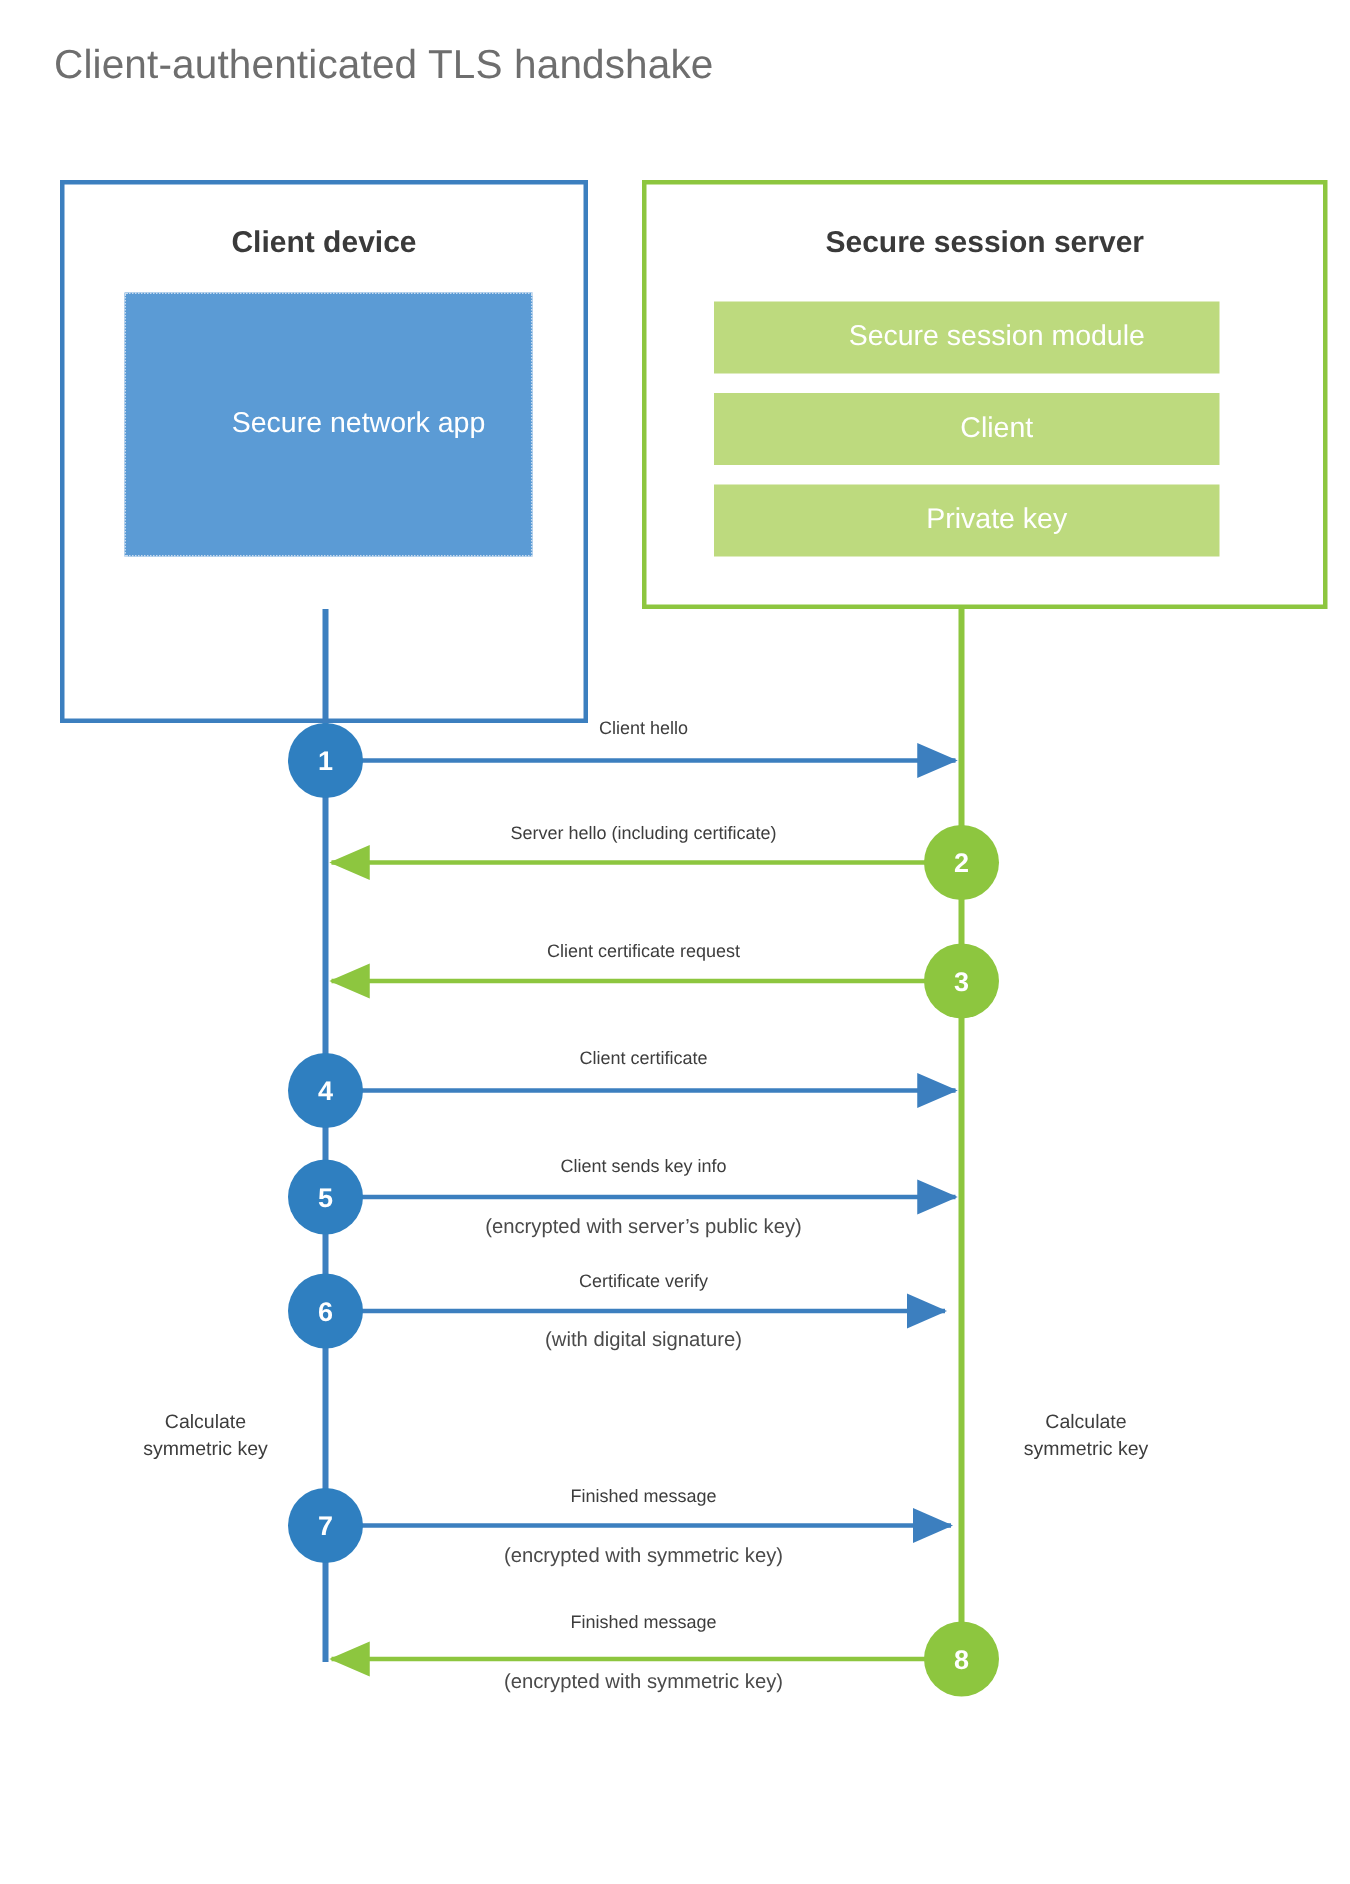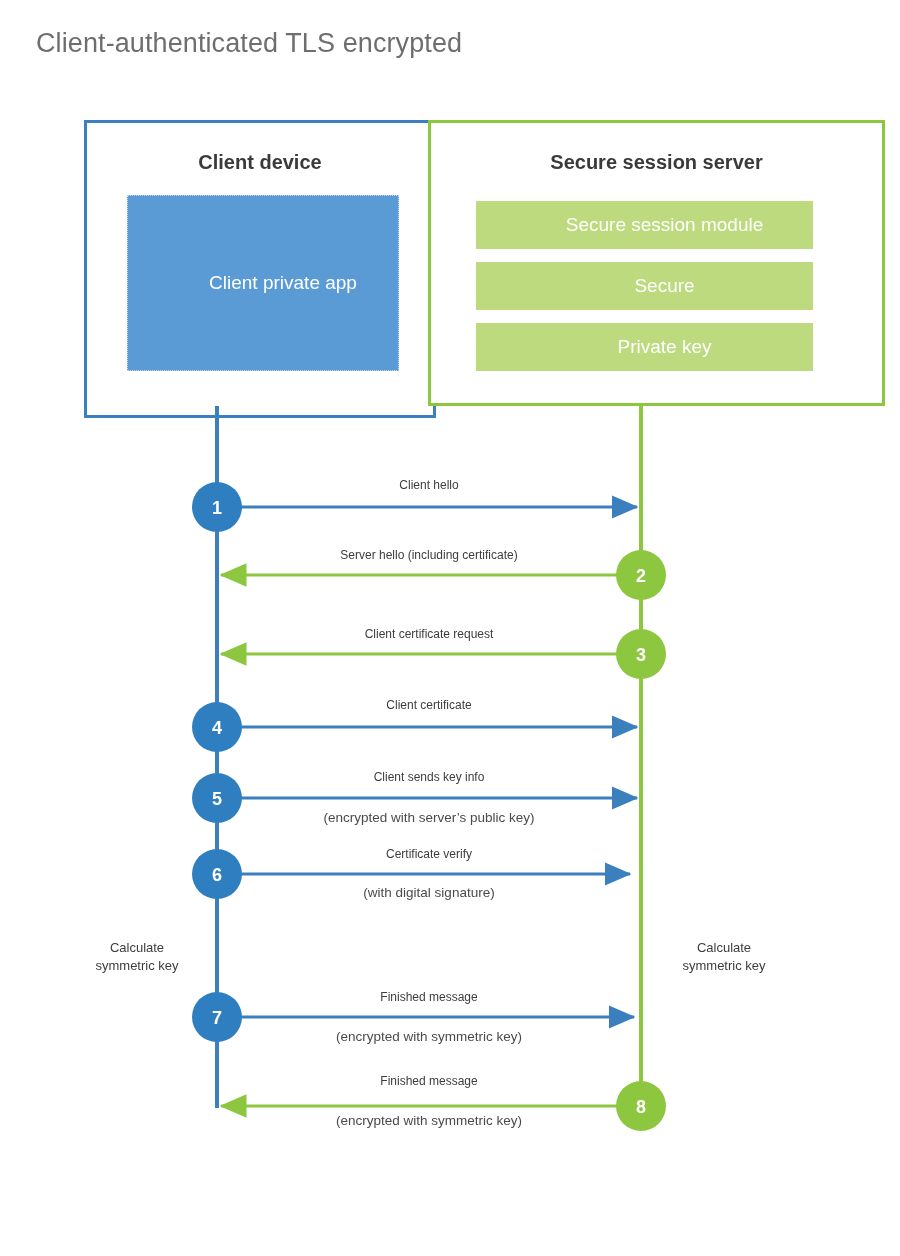--- a/index.html
+++ b/index.html
@@ -111,31 +111,31 @@
     text-align: center;
     transform: translate(-50%, -50%);
     pointer-events: none;
   }
 </style>
 </head>
 <body>
 
 <div id="diagram-root">
 
-  <div class="page-title">Client-authenticated TLS encrypted</div>
-
-  <div class="node-box client" style="left:40px; top:120px; width:352px; height:298px;margin-left:44px;">
+  <div class="page-title">Client-authenticated TLS handshake</div>
+
+  <div class="node-box client" style="left:40px; top:120px; width:352px; height:362px;">
     <div class="node-title">Client device</div>
-    <div class="inner-block app" style="left:40px; top:72px; width:272px; height:176px;">Client private app</div>
+    <div class="inner-block app" style="left:40px; top:72px; width:272px; height:176px;">Secure network app</div>
   </div>
 
   <div class="node-box server" style="left:428px; top:120px; width:457px; height:286px;">
     <div class="node-title">Secure session server</div>
     <div class="inner-block green" style="left:45px; top:78px; width:337px; height:48px;">Secure session module</div>
-    <div class="inner-block green" style="left:45px; top:139px; width:337px; height:48px;">Secure</div>
+    <div class="inner-block green" style="left:45px; top:139px; width:337px; height:48px;">Client</div>
     <div class="inner-block green" style="left:45px; top:200px; width:337px; height:48px;">Private key</div>
   </div>
 
   <svg class="layer" viewBox="0 0 900 1256">
     <defs>
       <marker id="arrow-blue" markerWidth="9" markerHeight="9" refX="8.5" refY="4.5" orient="auto" markerUnits="strokeWidth">
         <path d="M0,0.6 L9,4.5 L0,8.4 Z" fill="#3c7fbf"></path>
       </marker>
       <marker id="arrow-green" markerWidth="9" markerHeight="9" refX="8.5" refY="4.5" orient="auto" markerUnits="strokeWidth">
         <path d="M0,0.6 L9,4.5 L0,8.4 Z" fill="#8dc63f"></path>

